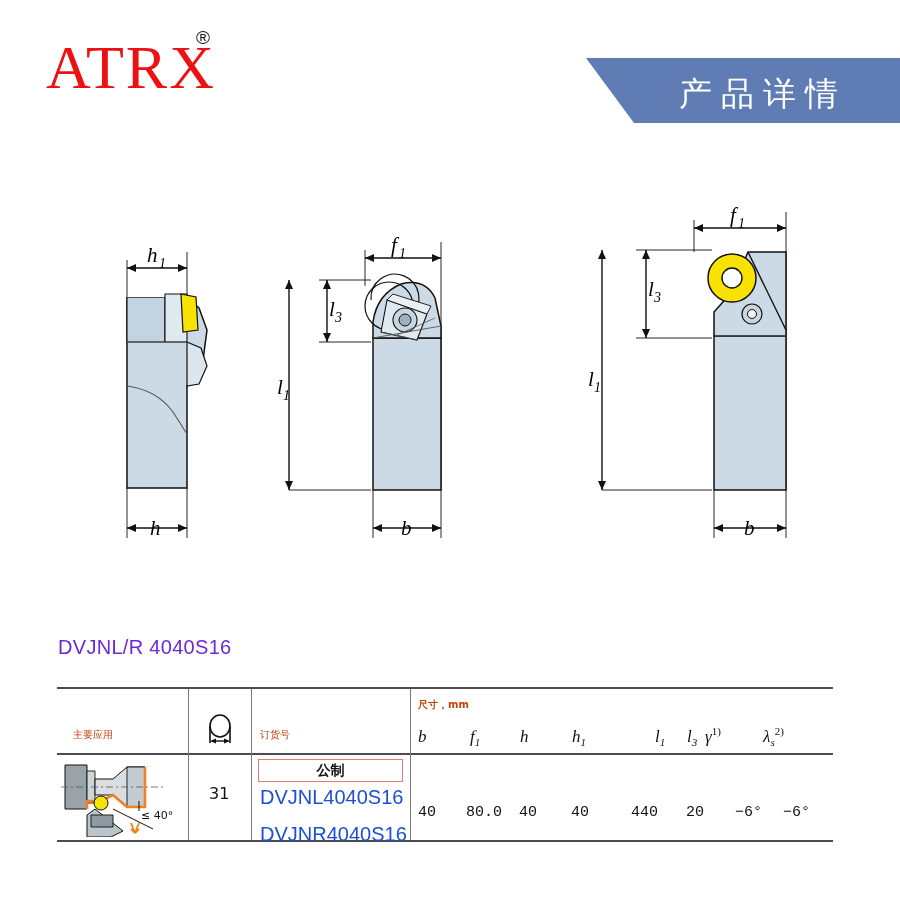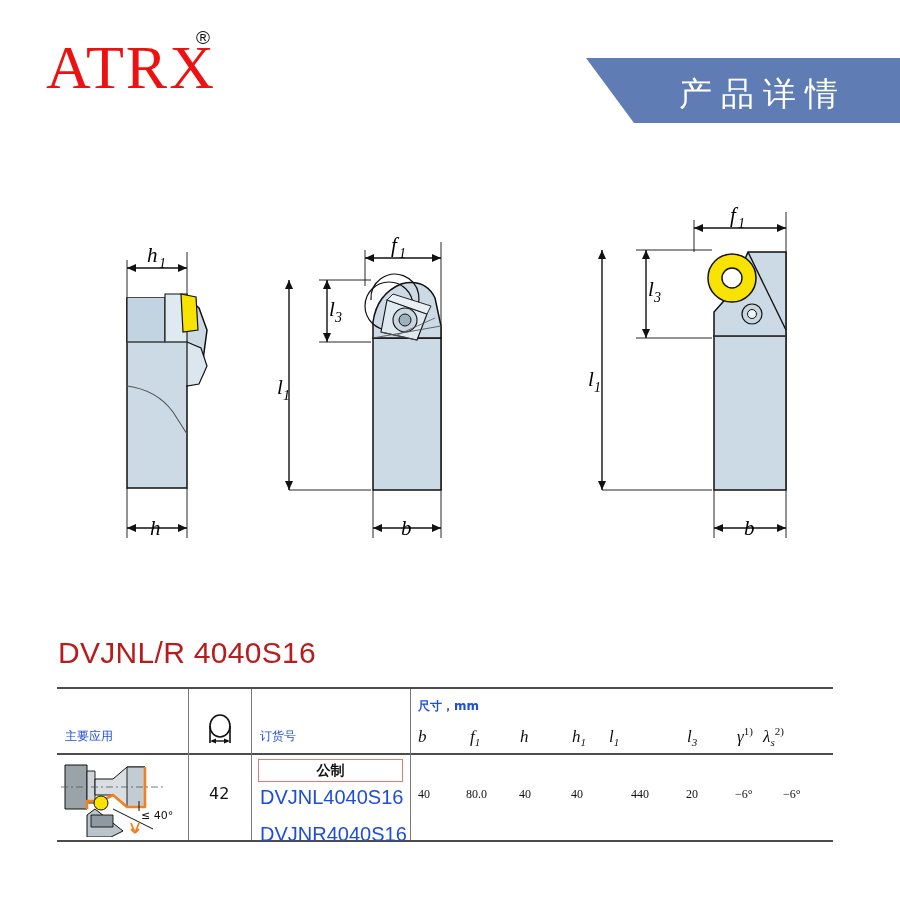--- a/index.html
+++ b/index.html
@@ -70,22 +70,22 @@
   .dimsub {
     font-family: "Liberation Serif", serif;
     font-style: italic;
     font-size: 14px;
     fill: #000000;
   }
 
   
   #product-title {
     position: absolute; left: 58px; top: 636px;
-    font-size: 30px;
-    color: #b91c1c;
+    font-size: 20px;
+    color: #6d28d9;
     letter-spacing: 0.3px;
     white-space: nowrap;
   }
 
   
   #spec-table {
     position: absolute; left: 57px; top: 687px;
     width: 776px; height: 155px;
   }
   #spec-table .rule {
@@ -99,43 +99,43 @@
   #spec-table .vline {
     position: absolute; top: 2px; width: 1px;
     background: #7a7a7a;
   }
   .vl-a { left: 131px; height: 151px; }
   .vl-b { left: 194px; height: 151px; }
   .vl-c { left: 353px; height: 151px; }
 
   .col-header {
     position: absolute;
-    font-size: 12px; color: #1d4ed8;
+    font-size: 10px; color: #c2410c;
     font-family: "DejaVu Sans", sans-serif;
     white-space: nowrap;
   }
-  #hdr-application { left: 8px;   top: 41px; }
+  #hdr-application { left: 16px;   top: 41px; }
   #hdr-order       { left: 203px; top: 41px; }
   #hdr-dims        { left: 361px; top: 11px; font-weight: bold; }
 
   .dim-col-header {
     position: absolute; top: 38px;
     font-family: "Liberation Serif", serif;
     font-style: italic;
     font-size: 17px;
     color: #111111;
     white-space: nowrap;
   }
   .dim-col-header sub { font-size: 11px; font-style: italic; }
   .dim-col-header sup { font-size: 11px; font-style: normal; }
 
   .dim-value {
-    position: absolute; top: 100px;
-    font-family: Liberation Serif, serif;
-    font-size: 12px;
+    position: absolute; top: 117px;
+    font-family: Liberation Mono, monospace;
+    font-size: 15px;
     color: #111111;
     white-space: nowrap;
   }
 
   
   #icon-insert-size { position: absolute; left: 146px; top: 26px; }
 
   
   #insert-size-value {
     position: absolute; left: 152px; top: 97px;
@@ -368,27 +368,27 @@
   </div>
   <div class="dim-col-header" style="left:413px">
     <span>f</span><sub>1</sub><sup></sup>
   </div>
   <div class="dim-col-header" style="left:463px">
     <span>h</span><sub></sub><sup></sup>
   </div>
   <div class="dim-col-header" style="left:515px">
     <span>h</span><sub>1</sub><sup></sup>
   </div>
-  <div class="dim-col-header" style="left:552px">
+  <div class="dim-col-header" style="left:598px">
     <span>l</span><sub>1</sub><sup></sup>
   </div>
   <div class="dim-col-header" style="left:630px">
     <span>l</span><sub>3</sub><sup></sup>
   </div>
-  <div class="dim-col-header" style="left:680px">
+  <div class="dim-col-header" style="left:648px">
     <span>γ</span><sub></sub><sup>1)</sup>
   </div>
   <div class="dim-col-header" style="left:706px">
     <span>λ</span><sub>s</sub><sup>2)</sup>
   </div>
 
   <svg id="application-figure" width="126" height="80" viewBox="0 0 126 80">
 
     <path d="M4,8 L26,8 L26,52 L4,52 Z" fill="#9aa3a8" stroke="#111" stroke-width="1"></path>
     <path d="M26,14 L34,14 L34,46 L26,46 Z" fill="#cfd6da" stroke="#111" stroke-width="0.9"></path>
@@ -405,21 +405,21 @@
     <path d="M34,52 L62,74 L50,80 L26,80 L26,58 Z" fill="#b9c4cb" stroke="#111" stroke-width="1"></path>
     <path d="M30,58 L52,58 L52,70 L30,70 Z" fill="#8e9aa2" stroke="#111" stroke-width="0.9"></path>
 
     <line x1="52" y1="52" x2="92" y2="72" stroke="#111" stroke-width="1"></line>
     <line x1="78" y1="44" x2="78" y2="54" stroke="#111" stroke-width="1"></line>
 
     <path d="M70,66 L74,76 M74,76 L70,72 M74,76 L78,72 M78,66 L74,76" stroke="#f08020" stroke-width="1.8" fill="none"></path>
     <text x="80" y="62" font-family="DejaVu Sans, sans-serif" font-size="11" fill="#111">≤ 40°</text>
   </svg>
 
-  <div id="insert-size-value">42</div>
+  <div id="insert-size-value">31</div>
 
   <div id="metric-badge">
     <span id="metric-badge-label">公制</span>
   </div>
 
   <div class="order-code" id="order-code-0">DVJNL4040S16</div>
   <div class="order-code" id="order-code-1">DVJNR4040S16</div>
 
   <div class="dim-value" style="left:361px">40</div>
   <div class="dim-value" style="left:409px">80.0</div>

